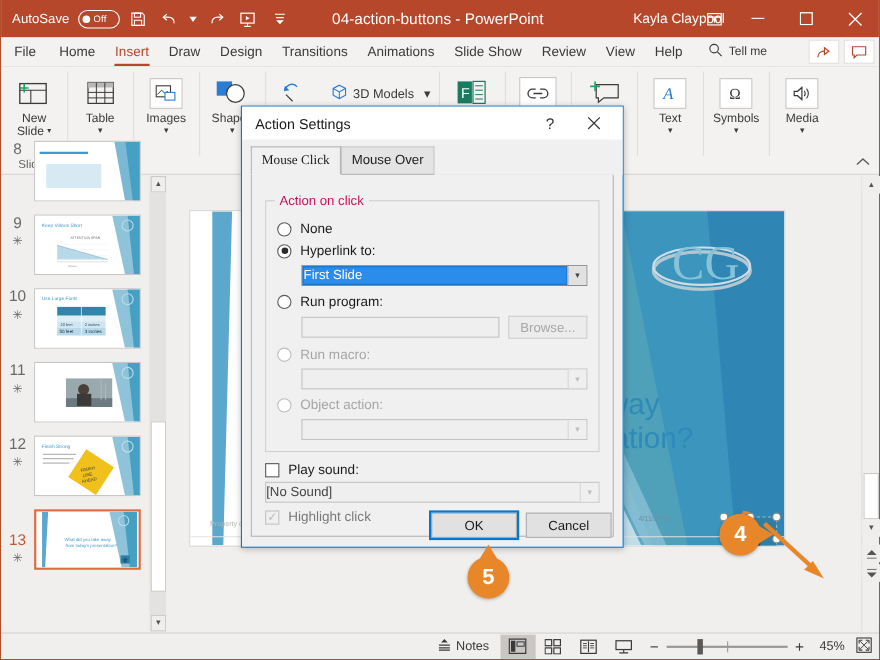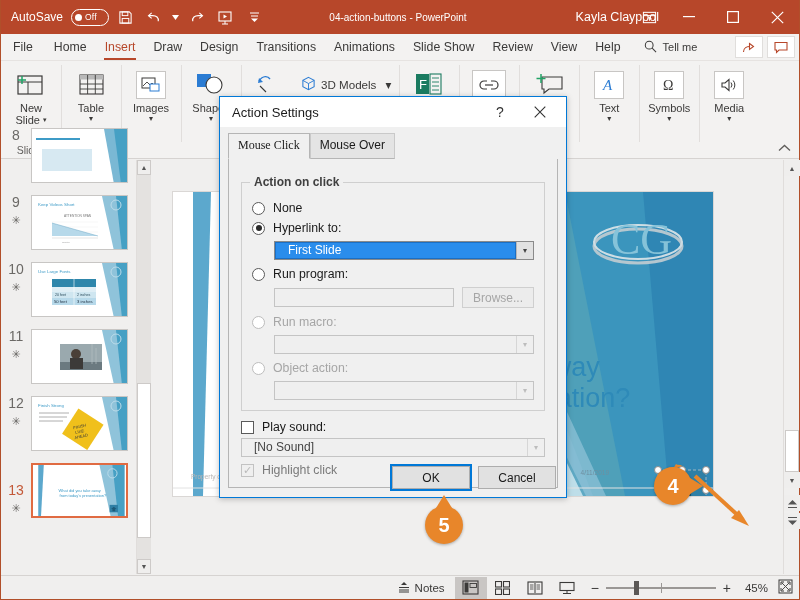--- a/index.html
+++ b/index.html
@@ -27,21 +27,21 @@
     font-size:8.5px; color:#fff; letter-spacing:.2px;
   }
   .toggle .knob { width:7px; height:7px; border-radius:50%; background:#fff; flex:none; }
   .tb-icon {
     width:26px; height:26px; display:flex; align-items:center; justify-content:center;
     color:#fff; font-size:15px; line-height:1;
   }
   .tb-icon svg { display:block; }
   .tb-title {
     position:absolute; left:0; right:4px; text-align:center;
-    font-size:10px; color:#fff; pointer-events:none;
+    font-size:14px; color:#fff; pointer-events:none;
   }
   .tb-user {
     position:absolute; right:140px; top:0; height:34px;
     display:flex; align-items:center; font-size:12.5px; color:#fff;
   }
   .tb-right { position:absolute; right:0; top:0; height:34px; display:flex; align-items:center; }
   .tb-right .wbtn { width:44px; height:34px; display:flex; align-items:center; justify-content:center; color:#fff; }
   .tb-right .wbtn.ribbondisp { width:36px; }
 
   
@@ -146,31 +146,31 @@
   .dlg-title .x { position:absolute; right:10px; top:0; height:30px; width:32px;
                   display:flex; align-items:center; justify-content:center; font-size:15px; color:#333; }
   .dlg-tabs { display:flex; padding:6px 0 0 8px; background:#f0f0f0; position:relative; z-index:2;}
   .dtab { padding:4px 9px 5px 9px; font-size:12px; color:#1a1a1a; border:1px solid transparent; }
   .dtab.active { background:#f0f0f0; border:1px solid #b5b5b5; border-bottom-color:#f0f0f0;
                  position:relative; top:0px;font-family:Liberation Serif, serif; }
   .dtab.inactive { background:#e4e4e4; border:1px solid #c9c9c9; border-bottom-color:#b5b5b5; }
   .dlg-body { margin:0 8px 8px 8px; border:1px solid #b5b5b5; background:#f0f0f0;
               height:330px; padding:10px 12px; position:relative; margin-top:-1px; }
   .fieldset { border:1px solid #cfcfcf; padding:12px 10px 10px 10px; margin-top:6px; position:relative; }
-  .fieldset legend { font-size:12px; color:#404040; padding:0 4px; margin-left:-2px;font-weight:bold; }
+  .fieldset legend { font-size:12px; color:#be185d; padding:0 4px; margin-left:-2px; }
   .optrow { display:flex; align-items:center; gap:8px; margin-bottom:6px; }
   .radio { width:13px; height:13px; border:1.3px solid #5a5a5a; border-radius:50%;
            background:#fff; flex:none; position:relative; }
   .radio.on::after { content:""; position:absolute; left:2.5px; top:2.5px; width:6px; height:6px;
                      border-radius:50%; background:#2b2b2b; }
   .radio.dis { border-color:#bdbdbd; }
   .optlabel { font-size:12.3px; color:#1a1a1a; }
   .optlabel.dis { color:#a6a6a6; }
   .combo { height:19px; border:1px solid #8a8a8a; background:#fff; display:flex; align-items:center; }
-  .combo .val { flex:1; padding-left:12px; font-size:12px; line-height:17px; }
+  .combo .val { flex:1; padding-left:0; font-size:12px; line-height:17px; }
   .combo .arrow { width:17px; height:17px; background:#e1e1e1; border-left:1px solid #b8b8b8;
                   display:flex; align-items:center; justify-content:center; font-size:8px; color:#444;}
   .combo.sel .val { background:#2a8dec; color:#fff; border:1px solid #1b6fc4; height:17px; line-height:15px;}
   .combo.dis { border-color:#c4c4c4; background:#efefef; }
   .combo.dis .arrow { background:#efefef; color:#bdbdbd; border-left-color:#d6d6d6; }
   .indent { margin-left:22px; margin-bottom:7px; }
   .txtbox { height:19px; border:1px solid #c4c4c4; background:#efefef; flex:1; }
   .btn { height:21px; min-width:72px; border:1px solid #adadad; background:#e1e1e1;
          font-size:12px; color:#1a1a1a; display:flex; align-items:center; justify-content:center; }
   .btn.dis { color:#a6a6a6; border-color:#cfcfcf; background:#ececec; }

